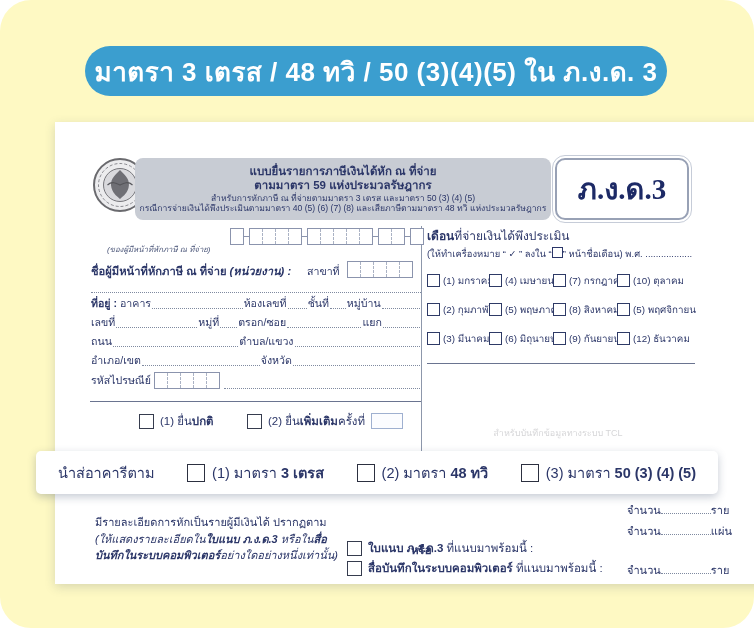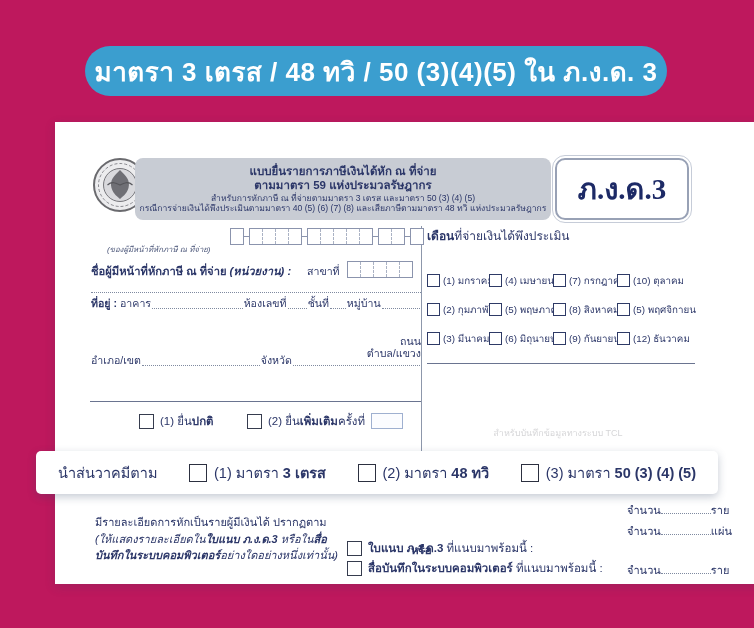--- a/index.html
+++ b/index.html
@@ -1,17 +1,17 @@
 <!DOCTYPE html>
 <html><head>
 <meta charset="utf-8">
 <style>
   html,body{margin:0;padding:0;}
-  .canvas{position:relative;width:754px;height:628px;background:#be185d;overflow:hidden;
-    font-family:"Liberation Sans","DejaVu Sans",sans-serif;color:#2b3668;}
+  .canvas{position:relative;width:754px;height:628px;background:#fef9c3;overflow:hidden;
+    font-family:"Liberation Sans","DejaVu Sans",sans-serif;color:#2b3668;border-radius:31px;}
   .banner{position:absolute;left:85px;top:46px;width:582px;height:50px;background:#3b9ecf;
     border-radius:26px;display:flex;align-items:center;justify-content:center;
     color:#ffffff;font-weight:bold;font-size:26px;letter-spacing:.5px;}
   .doc{position:absolute;left:55px;top:122px;width:721px;height:462px;background:#ffffff;
     box-shadow:0 3px 10px rgba(40,60,90,.18);}
   .seal{position:absolute;left:38px;top:36px;width:54px;height:54px;}
   .graybox{position:absolute;left:80px;top:36px;width:416px;height:62px;background:#c8ccd4;
     border-radius:8px;display:flex;flex-direction:column;align-items:center;justify-content:center;
     text-align:center;line-height:1.25;}
   .graybox .t{font-weight:bold;font-size:11.5px;}
@@ -143,48 +143,74 @@
         <span class="nb">&nbsp;</span>
       <span class="nb">อาคาร</span>
         <span class="fill" style="flex:2.6"></span>
       <span class="nb">ห้องเลขที่</span>
         <span class="fill" style="flex:.55"></span>
       <span class="nb">ชั้นที่</span>
         <span class="fill" style="flex:.45"></span>
       <span class="nb">หมู่บ้าน</span>
         <span class="fill" style="flex:1.1"></span>
     </div>
-    <div class="frow" style="top:214px;flex-direction:column;">
+    <div class="frow" style="top:195px;">
+      <span class="nb">เลขที่</span>
+        <span class="fill" style="flex:2.4"></span>
+      <span class="nb">หมู่ที่</span>
+        <span class="fill" style="flex:.5"></span>
+      <span class="nb">ตรอก/ซอย</span>
+        <span class="fill" style="flex:2.2"></span>
+      <span class="nb">แยก</span>
+        <span class="fill" style="flex:1.1"></span>
+    </div>
+    <div class="frow" style="top:214px;">
       <span class="nb">ถนน</span>
         <span class="fill" style="flex:2.7"></span>
       <span class="nb">ตำบล/แขวง</span>
         <span class="fill" style="flex:2.7"></span>
     </div>
     <div class="frow" style="top:233px;">
       <span class="nb">อำเภอ/เขต</span>
         <span class="fill" style="flex:2.5"></span>
       <span class="nb">จังหวัด</span>
         <span class="fill" style="flex:2.7"></span>
     </div>
+    <div class="frow" style="top:250px;align-items:center;">
+      <span class="nb">รหัสไปรษณีย์</span>
+        <span class="nb">&nbsp;</span>
+      <span class="grp">
+          <span class="cell"></span>
+          <span class="cell"></span>
+          <span class="cell"></span>
+          <span class="cell"></span>
+          <span class="cell"></span>
+        </span>
+      <span class="nb">&nbsp;</span>
+        <span class="fill" style="flex:2.3;align-self:flex-end;"></span>
+    </div>
 
     <div class="hr" style="left:35px;top:279px;width:331px;"></div>
 
     <div class="abs" style="left:84px;top:290px;font-size:11.5px;display:flex;align-items:center;gap:6px;">
       <span class="cb"></span>
       <span><span>(1) ยื่น</span><span class="b">ปกติ</span></span>
     </div>
     <div class="abs" style="left:192px;top:290px;font-size:11.5px;display:flex;align-items:center;gap:6px;">
       <span class="cb"></span>
       <span><span>(2)  ยื่น</span><span class="b">เพิ่มเติม</span><span>ครั้งที่</span></span>
       <span class="cntbox"></span>
     </div>
 
     <div class="abs" style="left:372px;top:104px;font-size:12px;">
       <span class="b">เดือน</span><span>ที่จ่ายเงินได้พึงประเมิน</span>
     </div>
+    <div class="abs" style="left:372px;top:124px;font-size:9.4px;">
+      <span>(ให้ทำเครื่องหมาย “ ✓ ” ลงใน “</span><span class="minibox"></span><span>” หน้าชื่อเดือน) พ.ศ. ..................</span>
+    </div>
     <div class="monthgrid">
       <span class="mcell">
           <span class="cb cb-sm"></span>
           <span>(1) มกราคม</span>
         </span>
       <span class="mcell">
           <span class="cb cb-sm"></span>
           <span>(4) เมษายน</span>
         </span>
       <span class="mcell">
@@ -251,21 +277,21 @@
     <div class="abs" style="left:292px;top:437px;font-size:11.5px;display:flex;align-items:center;gap:6px;">
       <span class="cb"></span>
       <span><span class="b">สื่อบันทึกในระบบคอมพิวเตอร์</span><span> ที่แนบมาพร้อมนี้ :</span></span>
     </div>
     <div class="abs qty" style="left:572px;top:439px;font-size:11px;">
       <span>จำนวน</span><span class="dotfill"></span><span>ราย</span>
     </div>
   </div>
 
   <div class="strip">
-    <span>นำส่นวาคมีตาม</span>
+    <span>นำส่อาคารีตาม</span>
     <span class="strip-item">
       <span class="cb cb-lg"></span>
       <span><span>(1)  มาตรา </span><span class="b">3 เตรส</span></span>
     </span>
     <span class="strip-item">
       <span class="cb cb-lg"></span>
       <span><span>(2)  มาตรา </span><span class="b">48 ทวิ</span></span>
     </span>
     <span class="strip-item">
       <span class="cb cb-lg"></span>

